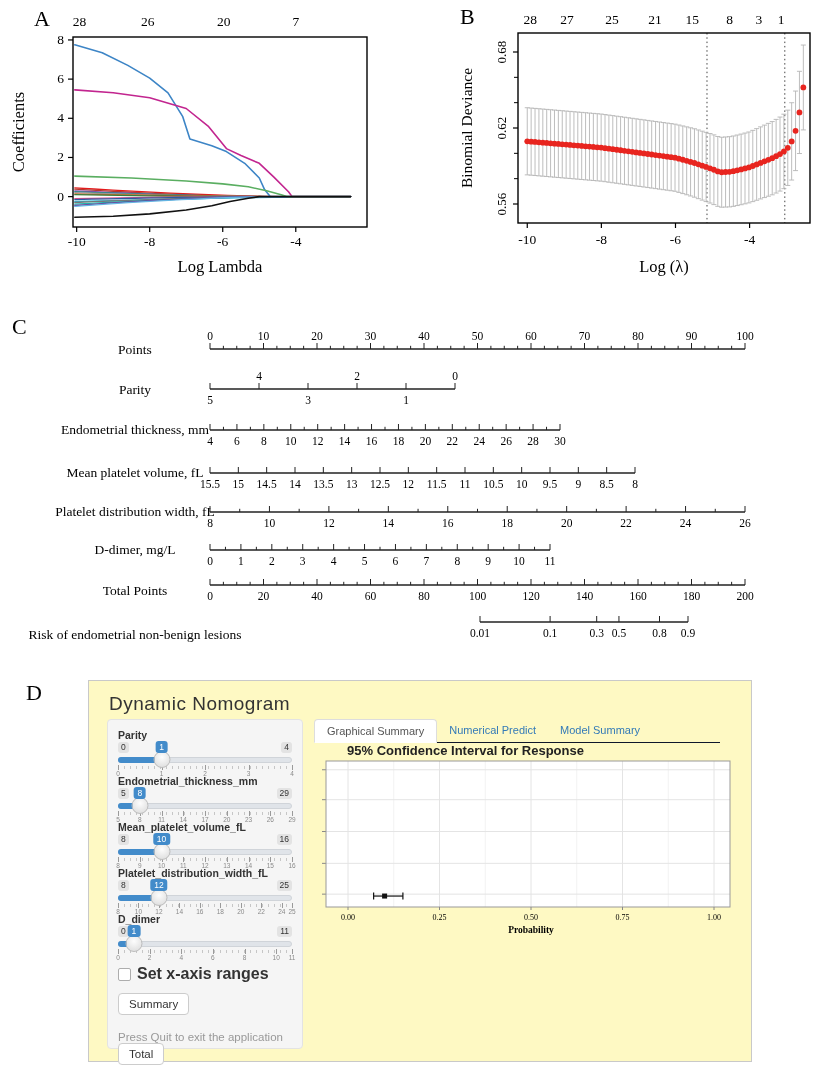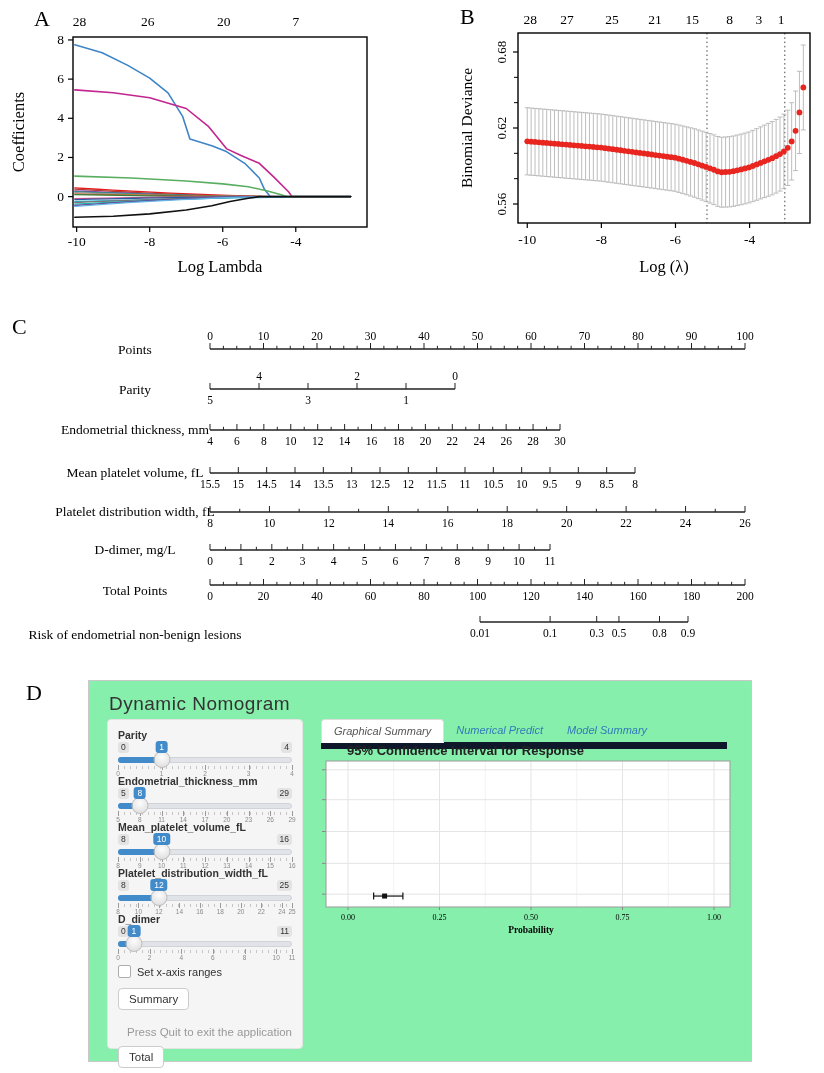--- a/index.html
+++ b/index.html
@@ -5,21 +5,21 @@
   html,body{margin:0;padding:0;background:#fff;}
   #figure{position:relative;width:824px;height:1073px;background:#fff;overflow:hidden;
           font-family:"Liberation Serif","DejaVu Serif",serif;}
   .panel-label{position:absolute;font-size:22px;color:#000;font-family:"Liberation Serif","DejaVu Serif",serif;}
   svg text{font-family:"Liberation Serif","DejaVu Serif",serif;fill:#000;}
   .chart-svg{position:absolute;}
 
   
   #panelD{position:absolute;left:0;top:660px;width:824px;height:413px;
           font-family:"Liberation Sans","DejaVu Sans",sans-serif;}
-  .dn-box{position:absolute;left:88px;top:20px;width:662px;height:380px;border:1px solid #c9c9c9;background:#86efac;}
+  .dn-box{position:absolute;left:88px;top:20px;width:662px;height:380px;border:1px solid #c9c9c9;background:#fef9c3;}
   .dn-title{position:absolute;left:20px;top:12px;font-size:19px;color:#333;letter-spacing:.5px;}
   .dn-sidebar{position:absolute;left:18px;top:38px;width:196px;height:330px;background:#f5f5f5;
               border:1px solid #e3e3e3;border-radius:4px;padding:9px 10px;box-sizing:border-box;}
   .slider-group{position:relative;height:46px;}
   .sl-label{font-size:10.5px;font-weight:bold;color:#333;}
   .irs{position:relative;height:33px;}
   .irs-min,.irs-max{position:absolute;top:1px;font-size:8.5px;color:#333;background:#e3e3e3;
                     border-radius:3px;padding:0 3px;line-height:11px;}
   .irs-min{left:0;} .irs-max{right:0;}
   .irs-single{position:absolute;top:0;transform:translateX(-50%);font-size:8.5px;color:#fff;
@@ -29,26 +29,26 @@
   .irs-bar{position:absolute;left:0;top:16px;height:6px;background:#428bca;border-radius:4px 0 0 4px;}
   .irs-handle{position:absolute;top:10px;width:17px;height:17px;border-radius:50%;
               background:radial-gradient(circle at 50% 35%,#fdfdfd,#d9d9d9);border:1px solid #bcbcbc;
               transform:translateX(-50%);box-sizing:border-box;z-index:1;cursor:pointer;}
   .irs-grid{position:absolute;left:0;right:0;top:25px;height:3px;
             background:repeating-linear-gradient(90deg,#c6c6c6 0 1px,transparent 1px 6px);}
   .irs-tick{position:absolute;top:24px;width:1px;height:5px;background:#9a9a9a;}
   .irs-ticklab{position:absolute;top:29px;transform:translateX(-50%);font-size:6.5px;color:#8a8a8a;}
   .dn-check{display:flex;align-items:center;margin:6px 0 10px 0;}
   .cb{display:inline-block;width:11px;height:11px;background:#fff;border:1px solid #adadad;border-radius:2px;margin-right:6px;}
-  .dn-check-label{font-size:11px;color:#333;}
+  .dn-check-label{font-size:16px;color:#333;font-weight:bold;}
   .dn-btn{display:inline-block;font-family:"Liberation Sans","DejaVu Sans",sans-serif;
           font-size:11.5px;color:#333;background:#fff;border:1px solid #ccc;border-radius:4px;
           padding:4px 10px;cursor:pointer;}
-  .dn-note{font-size:11.5px;color:#999;margin:16px 0 8px 0;text-align:right;}
-  .dn-tabs{position:absolute;left:232px;top:38px;width:406px;display:flex;border-bottom:7px solid #0f172a;font-style:italic;}
+  .dn-note{font-size:11.5px;color:#999;margin:16px 0 0 0;}
+  .dn-tabs{position:absolute;left:225px;top:38px;width:406px;display:flex;border-bottom:1px solid #0f172a;}
   .dn-tab{font-size:11px;padding:5px 12px;margin-bottom:-1px;cursor:pointer;}
   .dn-tab.active{background:#fff;color:#555;border:1px solid #ddd;border-bottom:1px solid #fff;border-radius:4px 4px 0 0;}
   .dn-tab.inactive{color:#337ab7;}
   .dn-plot-title{position:absolute;left:258px;top:62px;font-size:13px;font-weight:bold;color:#222;}
   #dn-plot{position:absolute;left:230px;top:78px;}
 </style>
 </head>
 <body>
 
 <div id="figure">

